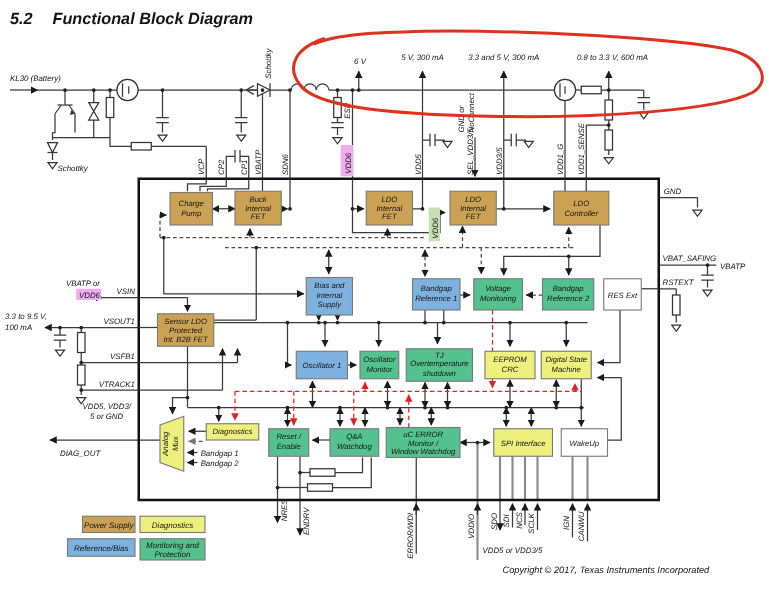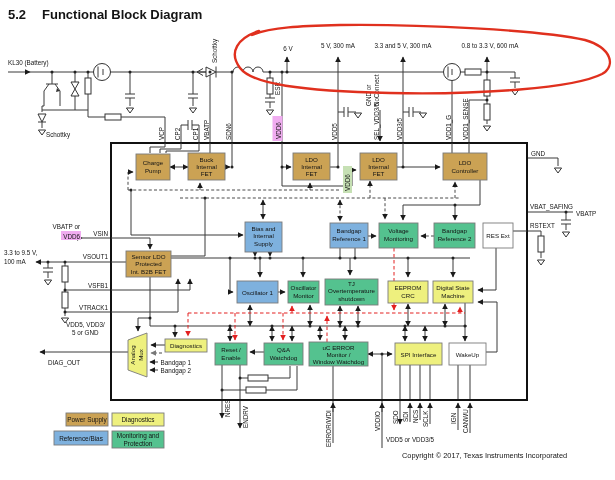--- a/index.html
+++ b/index.html
@@ -1,16 +1,16 @@
 <!DOCTYPE html>
 <html><head>
 <meta charset="utf-8">
 <style>
   html,body{margin:0;padding:0;background:#ffffff;}
-  #stage{position:relative;width:615px;height:480px;background:#ffffff;overflow:hidden;}
+  #stage{position:relative;width:615px;height:480px;background:#ffffff;overflow:hidden;font-style:italic;}
   svg{position:absolute;left:0;top:0;}
   text{font-family:"Liberation Sans","DejaVu Sans",sans-serif;fill:#141414;}
   .hd{font-size:13px;font-weight:bold;}
   .t{font-size:6.3px;}
   .tm{font-size:6.3px;text-anchor:middle;}
   .te{font-size:6.3px;text-anchor:end;}
   .bt{font-size:6.2px;text-anchor:middle;}
   .lg{font-size:6.4px;text-anchor:middle;}
   .cp{font-size:7.4px;}
   .w{stroke:#3a3a3a;stroke-width:1;fill:none;}

